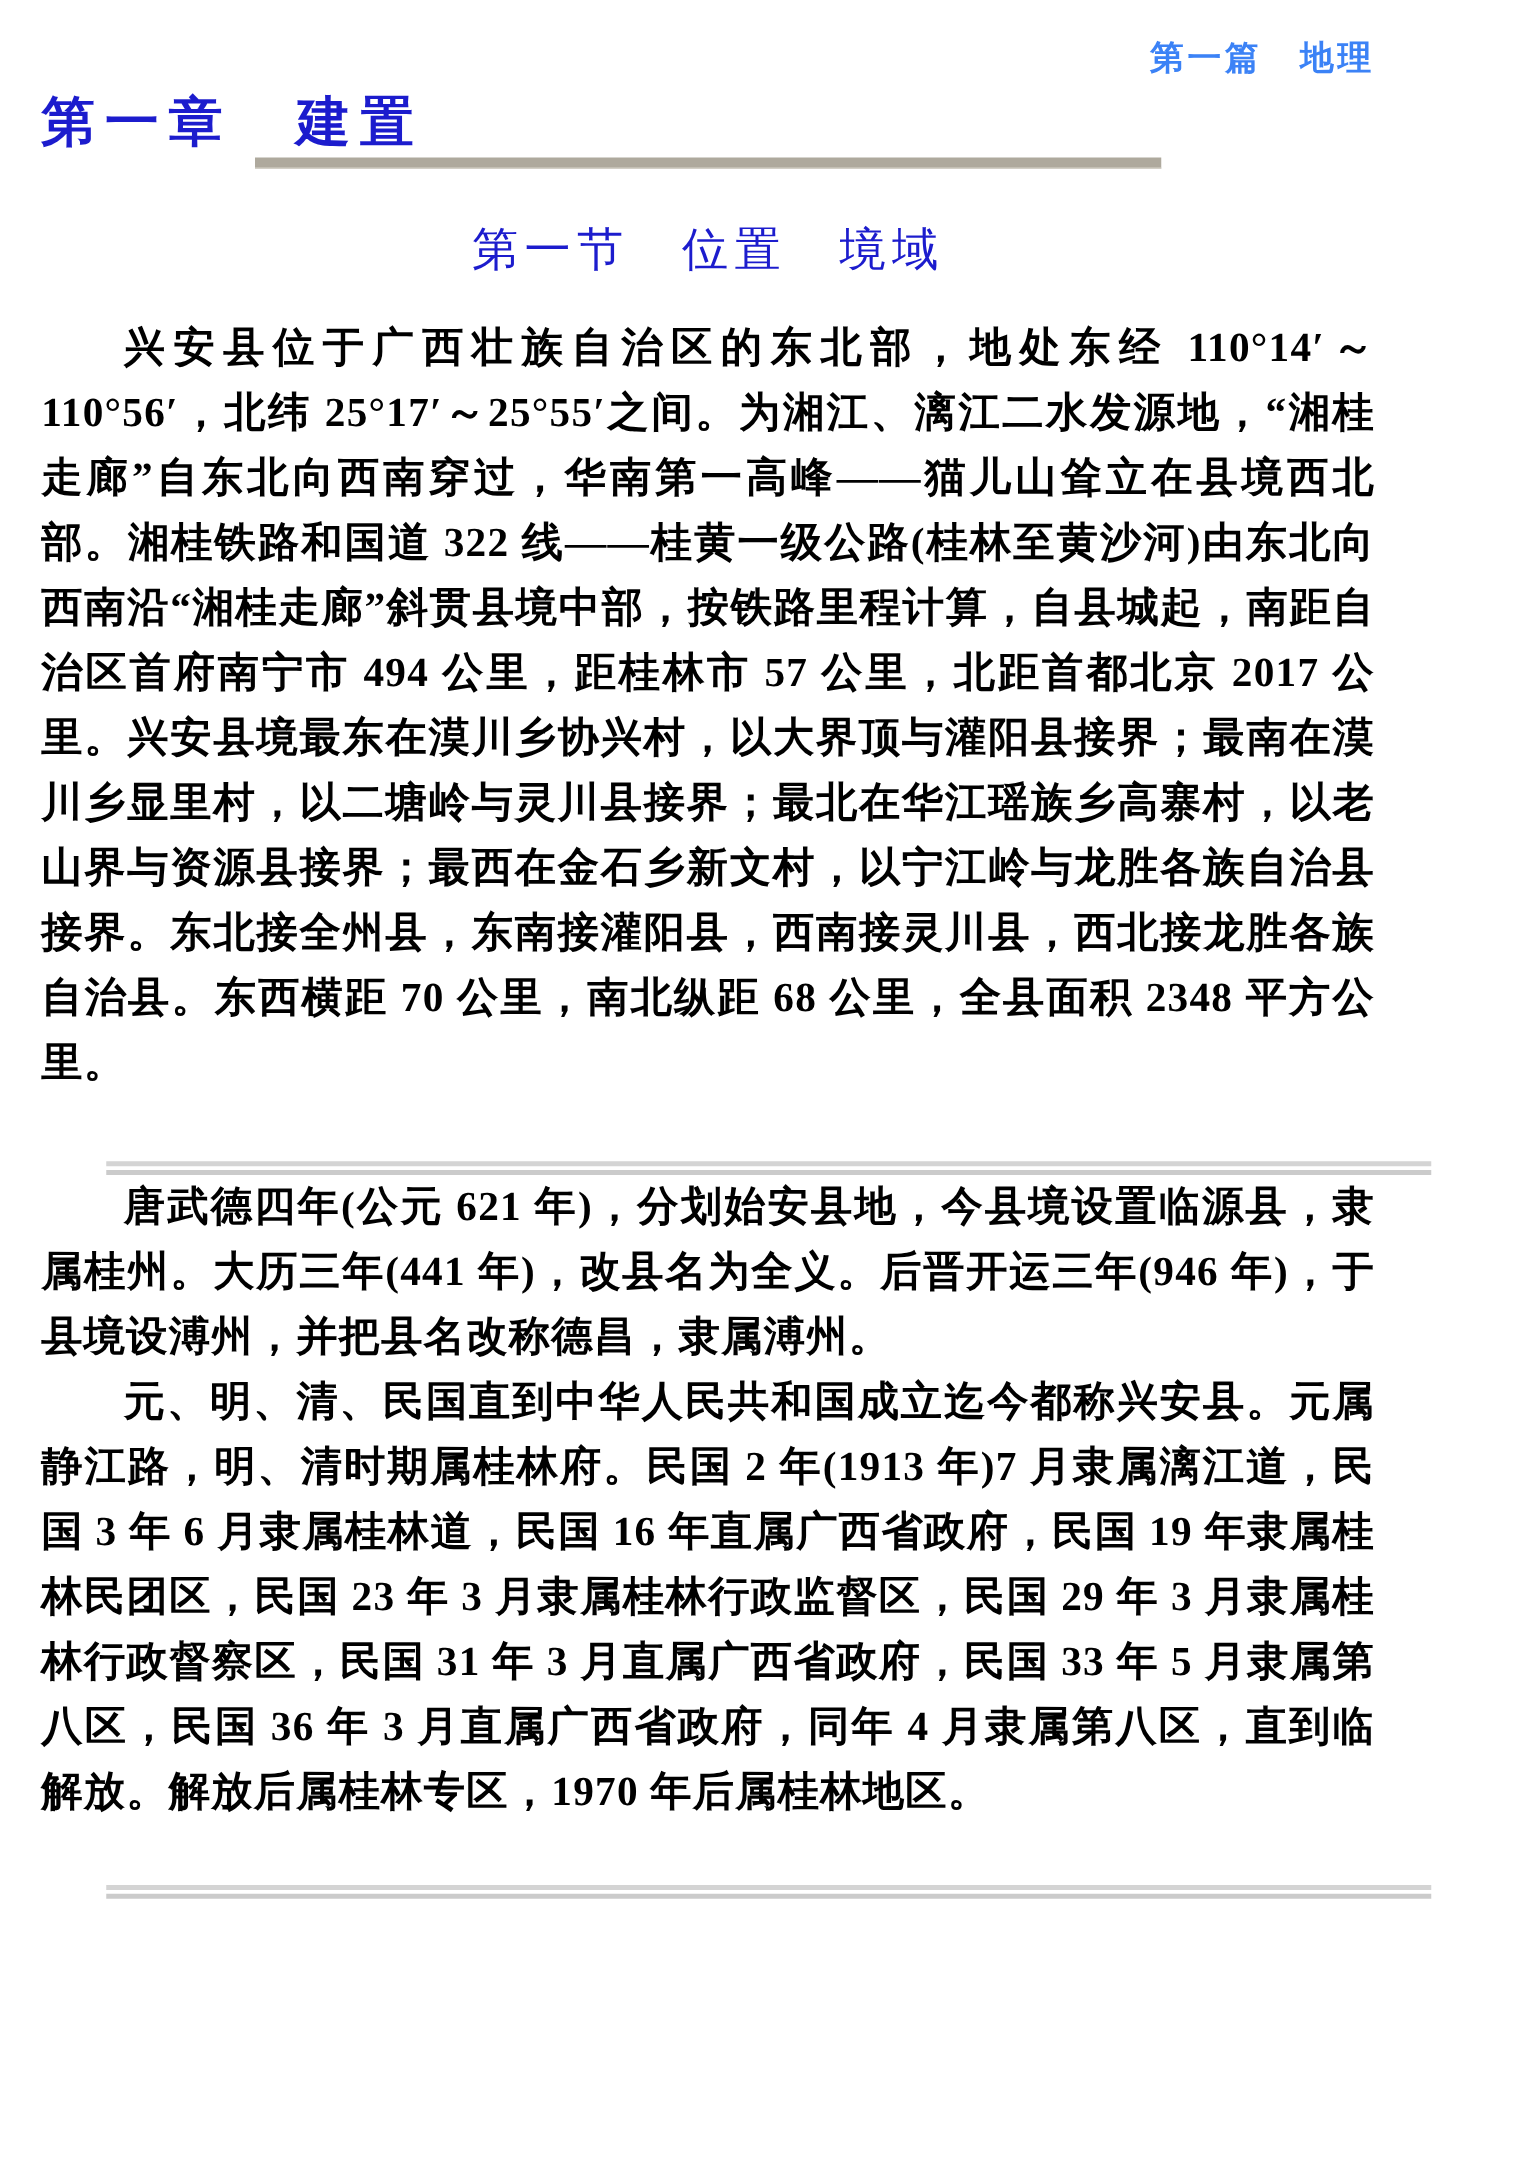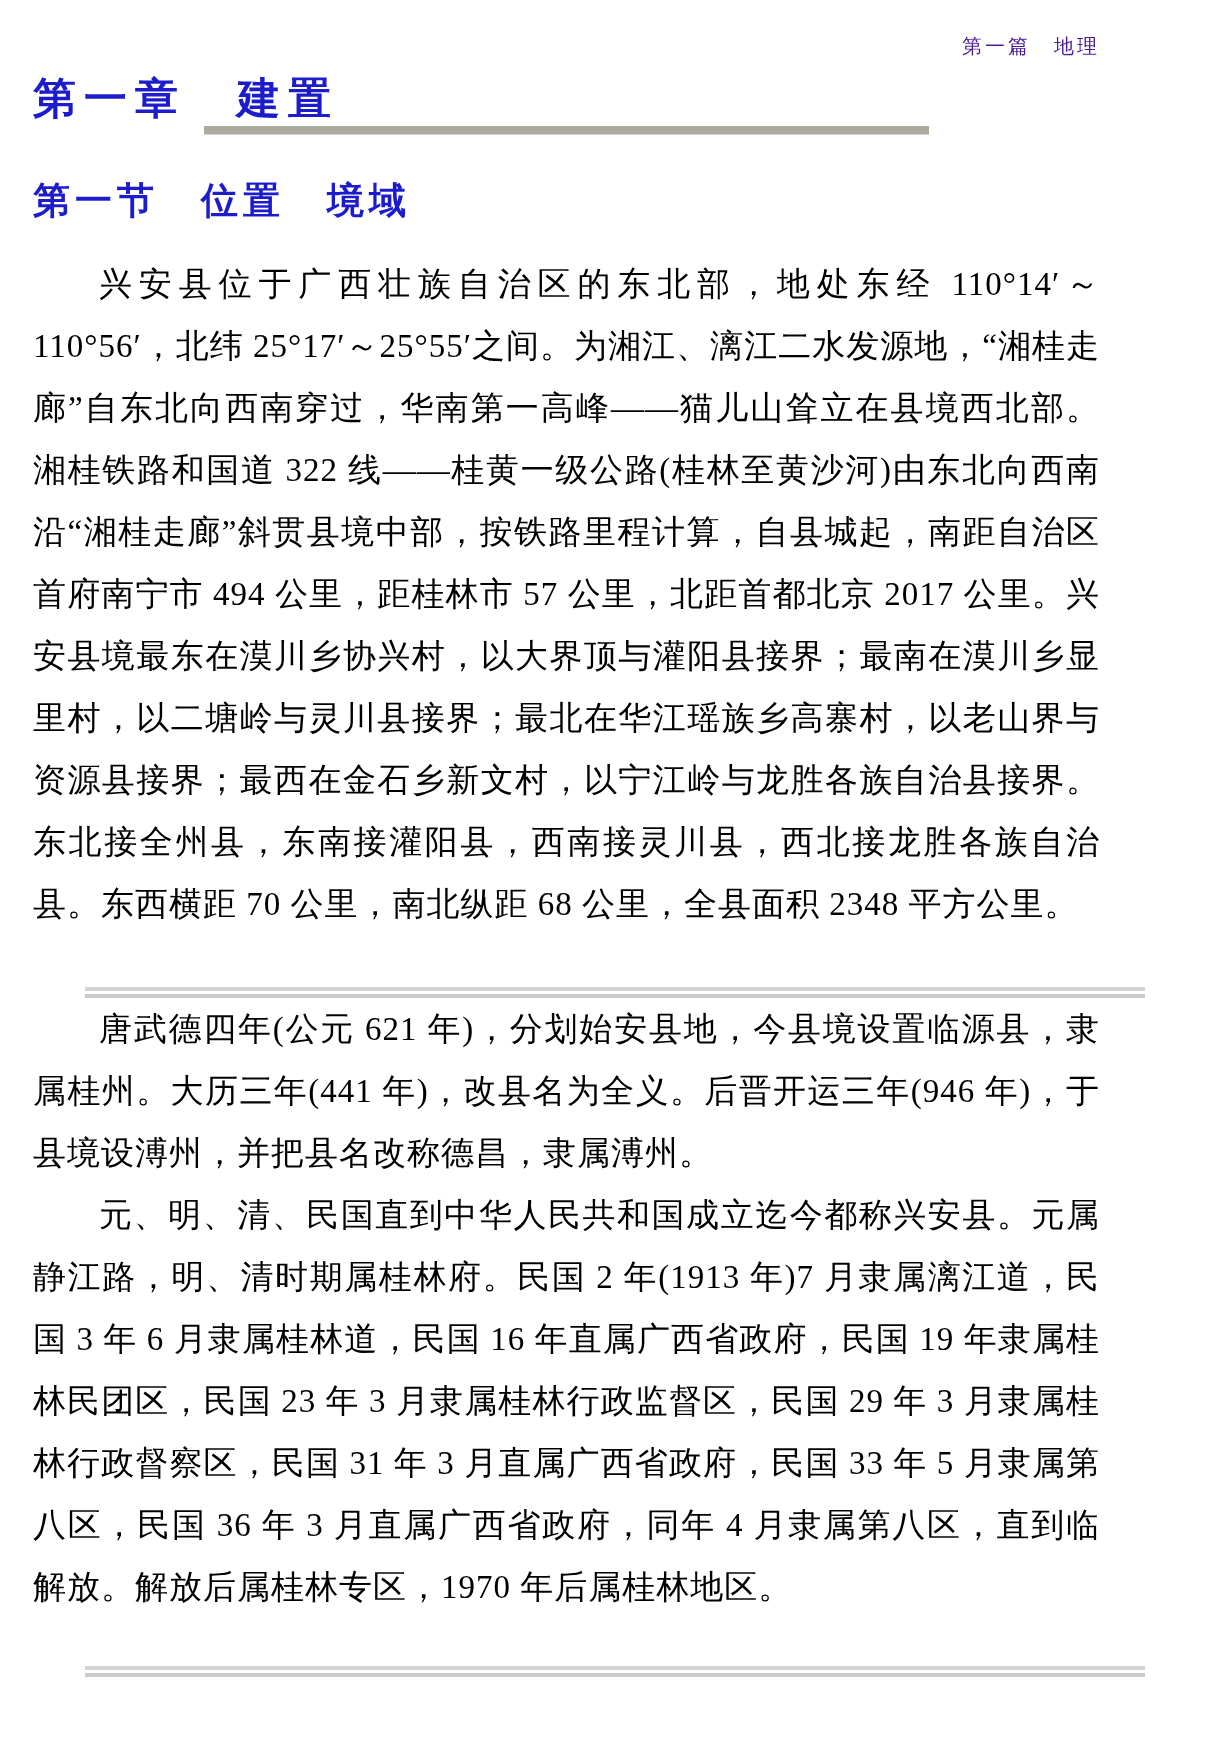--- a/index.html
+++ b/index.html
@@ -13,60 +13,62 @@
     padding: 0 128px 0 33px;
     font-family: "Liberation Serif", "DejaVu Serif", serif;
     color: #000000;
     overflow: hidden;
   }
   .page-header {
     margin: 0;
     padding-top: 30px;
     height: 34px;
     text-align: right;
-    font-size: 20px;
+    font-size: 27px;
     line-height: 32px;
     letter-spacing: 3px;
-    color: #4c1d95;
+    color: #3b82f6;
+    font-weight: bold;
   }
   .chapter-title {
     margin: 10px 0 0 0;
     font-size: 43px;
     line-height: 50px;
     font-weight: bold;
     letter-spacing: 8px;
     color: #1c1ccd;
   }
   .title-bar {
     margin: 2px auto 0 auto;
     width: 725px;
     height: 8px;
     background: #aea99d;
     border-bottom: 1px solid #d8d5cc;
   }
   .section-heading {
     margin: 44px 0 0 0;
     font-size: 37px;
     line-height: 44px;
-    font-weight: bold;
-    text-align: left;
+    font-weight: normal;
+    text-align: center;
     letter-spacing: 5px;
     color: #1c1ccd;
   }
   .section-heading.second {
     margin-top: 78px;
   }
   .body-para {
     margin: 0;
     font-size: 33px;
-    line-height: 62px;
+    line-height: 52px;
     letter-spacing: 1px;
     text-align: justify;
     text-indent: 2em;
     color: #000000;
+    font-weight: bold;
   }
   .body-para.first-of-section { margin-top: 30px; }
   .body-para.first-of-section-2 { margin-top: 56px; }
   .divider {
     margin-left: 52px;
     width: 1060px;
     height: 3px;
     border-top: 4px solid #d4d4d4;
     border-bottom: 4px solid #cbcbcb;
     background: #ffffff;

